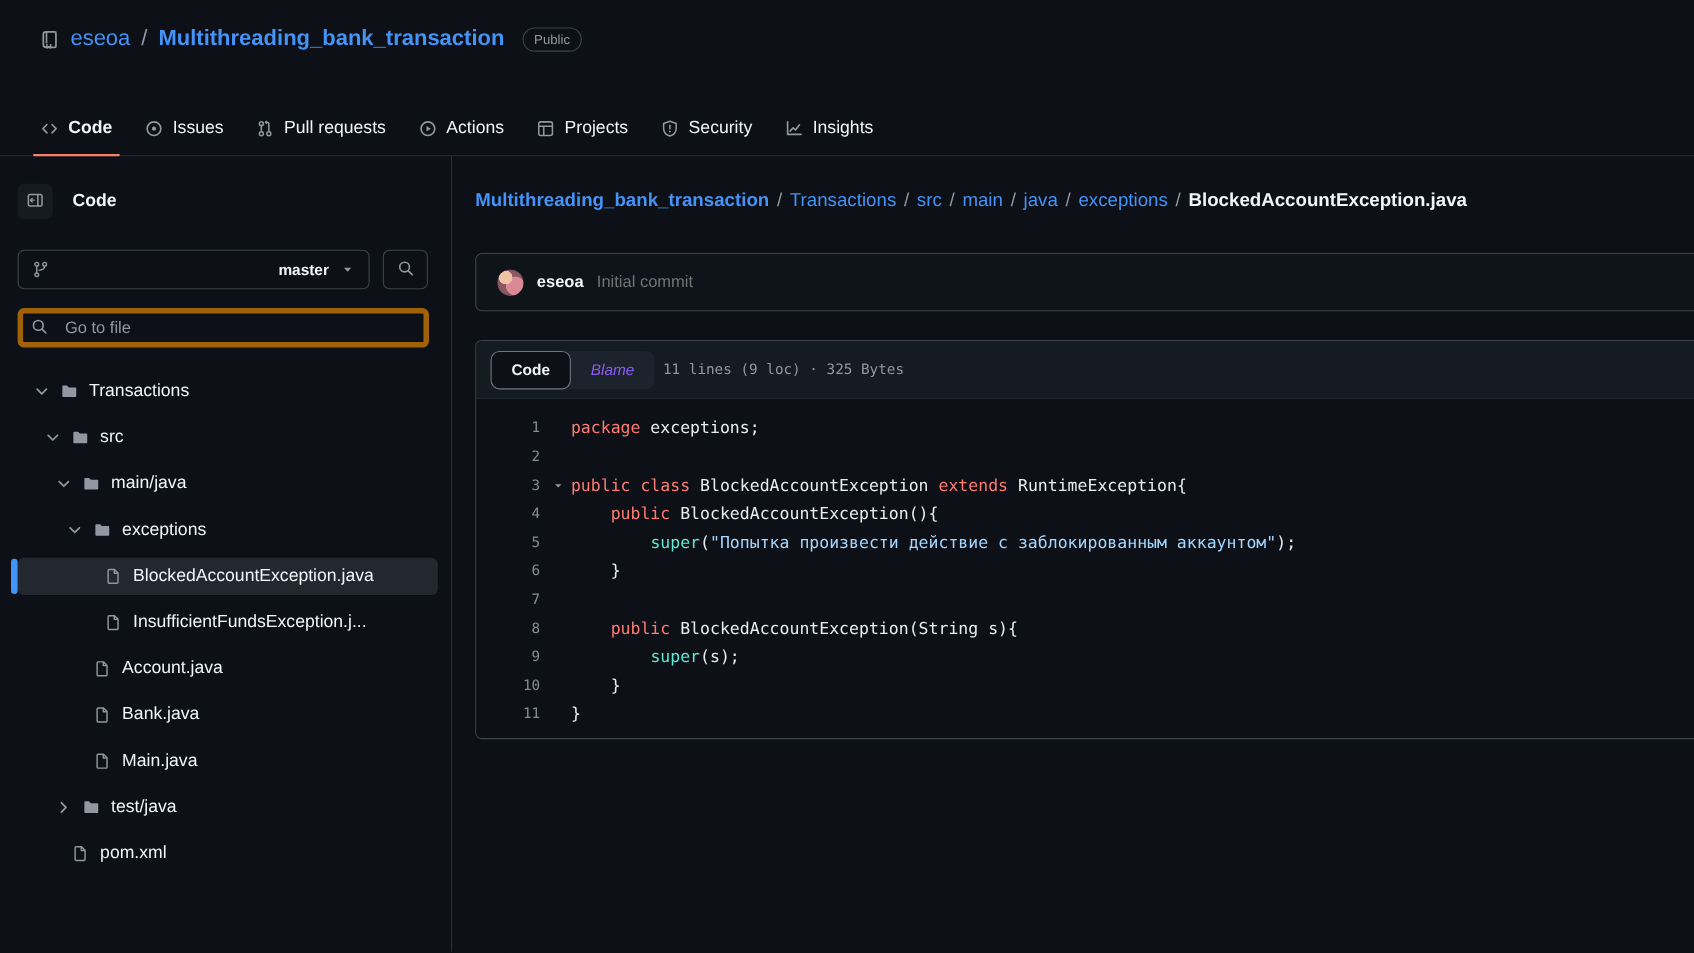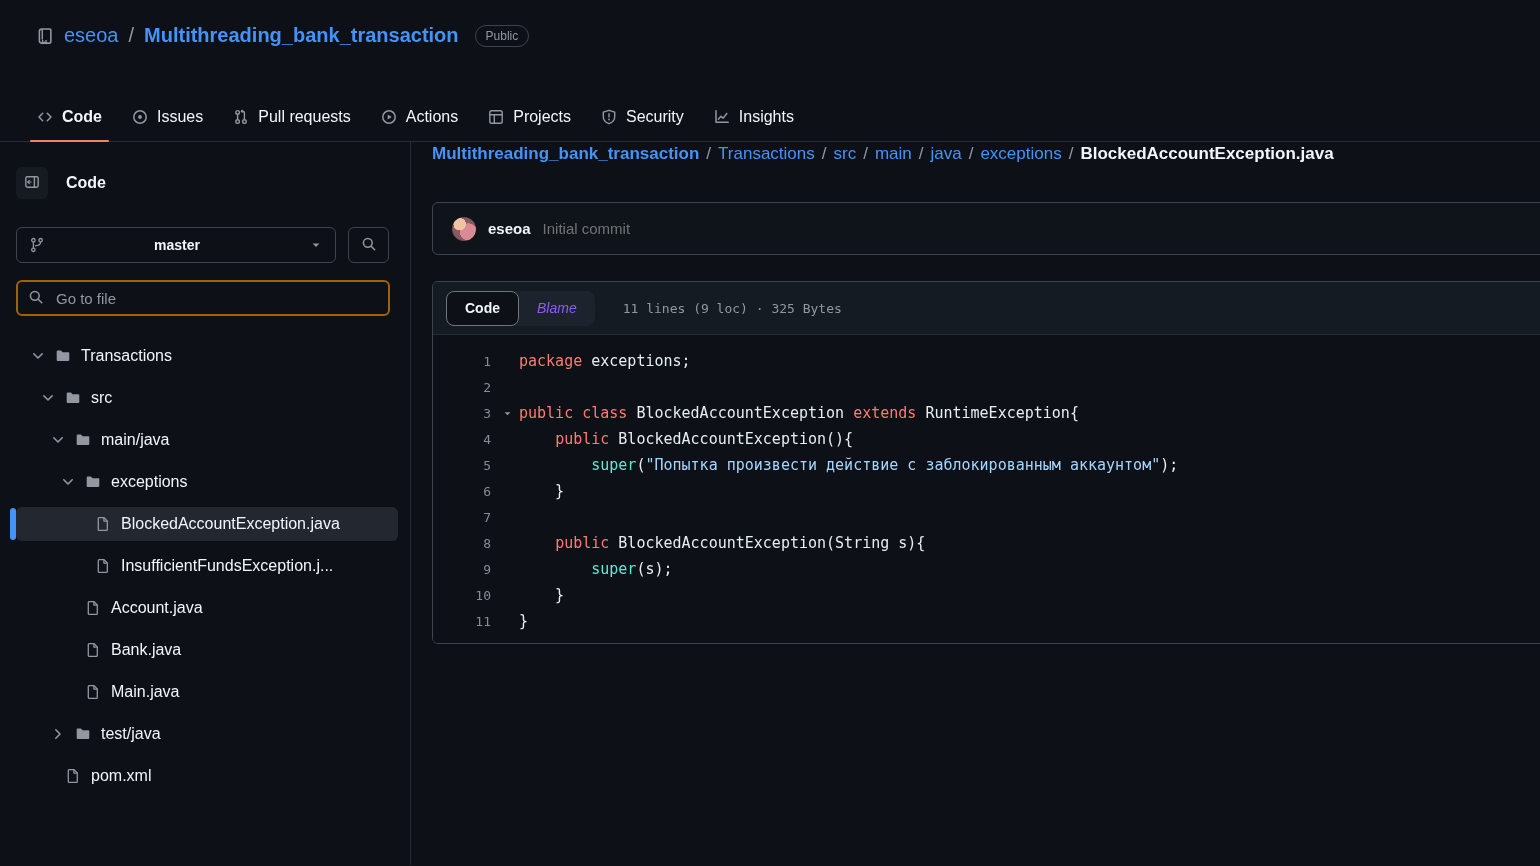--- a/index.html
+++ b/index.html
@@ -46,45 +46,45 @@
   .side-head { display:flex; align-items:center; gap:18px; height:32px; }
   .panel-btn { width:32px; height:32px; border:none; background:#161b22; border-radius:6px;
                color:#9198a1; display:flex; align-items:center; justify-content:center; cursor:pointer; }
   .side-title { font-size:16px; font-weight:bold; color:#f0f6fc; }
 
   .branch-row { display:flex; gap:12px; margin-top:28px; }
   .branch-select { width:320px; height:36px; border:1px solid #3d444d; border-radius:6px;
                    display:flex; align-items:center; gap:10px; padding:0 12px;
                    background:transparent; cursor:pointer; }
   .branch-select .b-icon, .branch-select .caret { color:#9198a1; display:flex; }
-  .branch-name { font-size:14px; font-weight:bold; color:#f0f6fc; flex:1; text-align:center; }
+  .branch-name { font-size:14px; font-weight:bold; color:#f0f6fc; flex:1; text-align:right; }
   .search-btn { width:41px; height:36px; border:1px solid #3d444d; border-radius:6px;
                 background:transparent; color:#9198a1; display:flex; align-items:center;
                 justify-content:center; cursor:pointer; }
 
   .goto-wrap { position:relative; margin-top:17px; }
-  .goto-input { width:374px; height:36px; background:transparent; border:2px solid #a16207;
+  .goto-input { width:374px; height:36px; background:transparent; border:5px solid #a16207;
                 border-radius:6px; color:#f0f6fc; font-size:15px; padding:0 0 0 38px;
                 font-family:inherit; }
   .goto-input::placeholder { color:#9198a1; opacity:1; }
   .goto-icon { position:absolute; left:12px; top:9px; color:#9198a1; pointer-events:none; }
 
   .tree { margin-top:23px; margin-left:-8px; padding-left:8px; }
   .tree-row { position:relative; display:flex; align-items:center; height:34px;
               margin-bottom:8px; border-radius:6px; width:382px; cursor:pointer; }
   .tree-row.selected { background:rgba(110,118,129,.24); }
   .tree-row.selected::before { content:""; position:absolute; left:-6px; top:1px; bottom:1px;
               width:6px; border-radius:3px; background:#4493f8; }
   .tree-indent { flex:none; }
   .tree-chev { width:16px; height:16px; flex:none; margin-right:9px; color:#9198a1; display:flex; }
   .tree-ficon { width:16px; height:16px; flex:none; margin-right:10px; color:#9198a1; display:flex; }
   .tree-label { font-size:16px; color:#f0f6fc; white-space:nowrap; }
 
   
-  .breadcrumb { font-size:17px; line-height:24px; white-space:nowrap; }
+  .breadcrumb { margin-top:28px; font-size:17px; line-height:24px; white-space:nowrap; }
   .crumb-link { color:#4493f8; text-decoration:none; cursor:pointer; }
   .crumb-root { font-weight:bold; }
   .crumb-sep { color:#9198a1; margin:0 7px; }
   .crumb-current { color:#f0f6fc; font-weight:bold; }
 
   
   .commit-bar { margin-top:36px; width:calc(100% + 24px); height:53px;
                 border:1px solid #3d444d; border-radius:6px 0 0 6px; background:#0f141b;
                 display:flex; align-items:center; gap:12px; padding:0 19px; }
   .avatar { width:24px; height:24px; border-radius:50%; flex:none;
@@ -99,21 +99,21 @@
   .code-panel { margin-top:26px; width:calc(100% + 24px);
                 border:1px solid #3d444d; border-radius:6px 0 0 6px; overflow:hidden; }
   .panel-header { height:53px; background:#151b23; border-bottom:1px solid #262c36;
                   display:flex; align-items:center; padding:0 13px; }
   .seg { display:flex; background:#1d232c; border-radius:8px; align-items:center; }
   .seg-btn { height:35px; padding:0 18px; font-size:14px; font-weight:bold; color:#f0f6fc;
              background:transparent; border:none; border-radius:8px; cursor:pointer;
              display:flex; align-items:center; font-family:inherit; }
   .seg-btn.active { background:#0d1117; border:1px solid #6e7681; }
   .seg-btn:not(.active) { font-weight:normal; color:#8b5cf6;font-style:italic; }
-  .file-meta { margin-left:28px; font-size:13px; color:#9198a1; }
+  .file-meta { margin-left:8px; font-size:13px; color:#9198a1; }
 
   .code-body { padding:13px 0 9px 0; background:#0d1117; }
   .code-line { display:flex; height:26px; align-items:center; }
   .ln { width:58px; flex:none; text-align:right; font-size:13px; color:#848d97; }
   .fold-slot { width:24px; flex:none; margin-left:4px; display:flex; align-items:center;
                justify-content:center; color:#9198a1; }
   .code-text { font-size:15px; white-space:pre; color:#e6edf3; }
   .tok-kw { color:#ff7b72; }
   .tok-fn { color:#5eead4; }
   .tok-str { color:#a5d6ff; }

